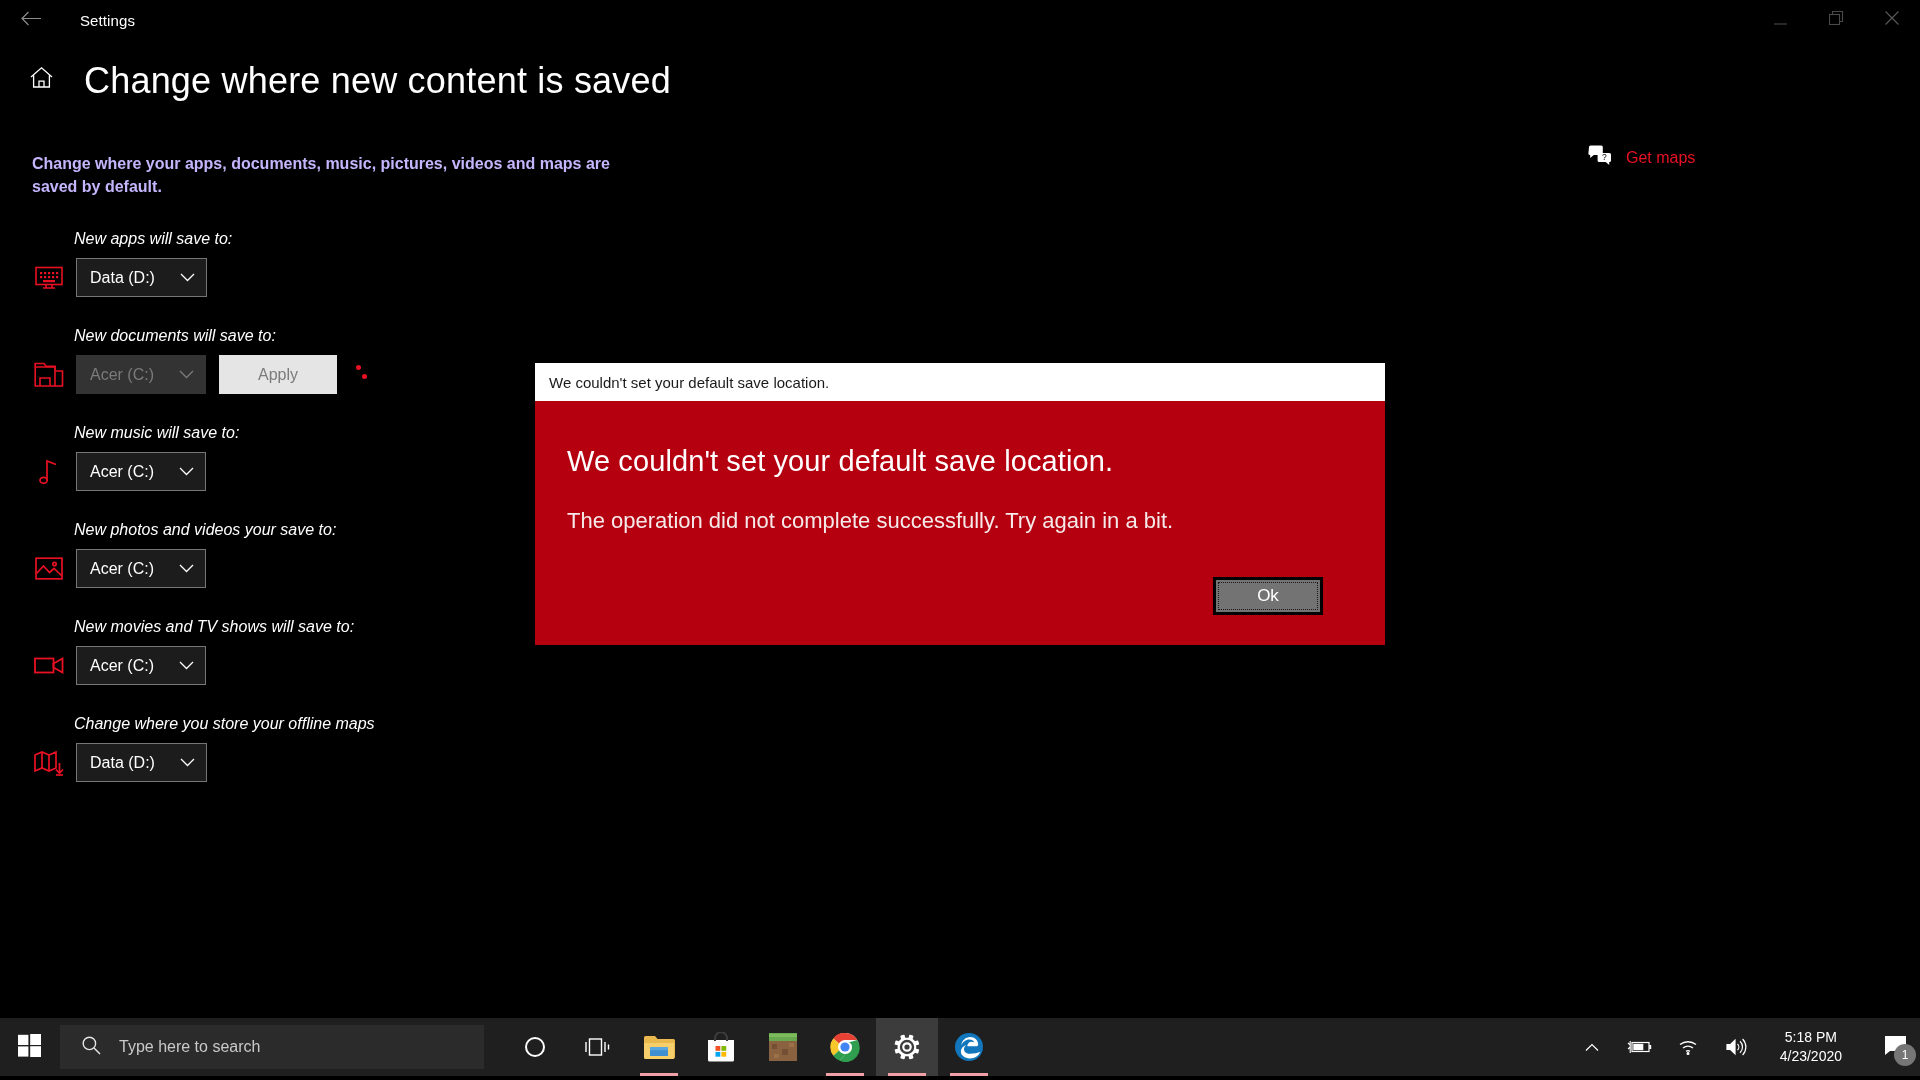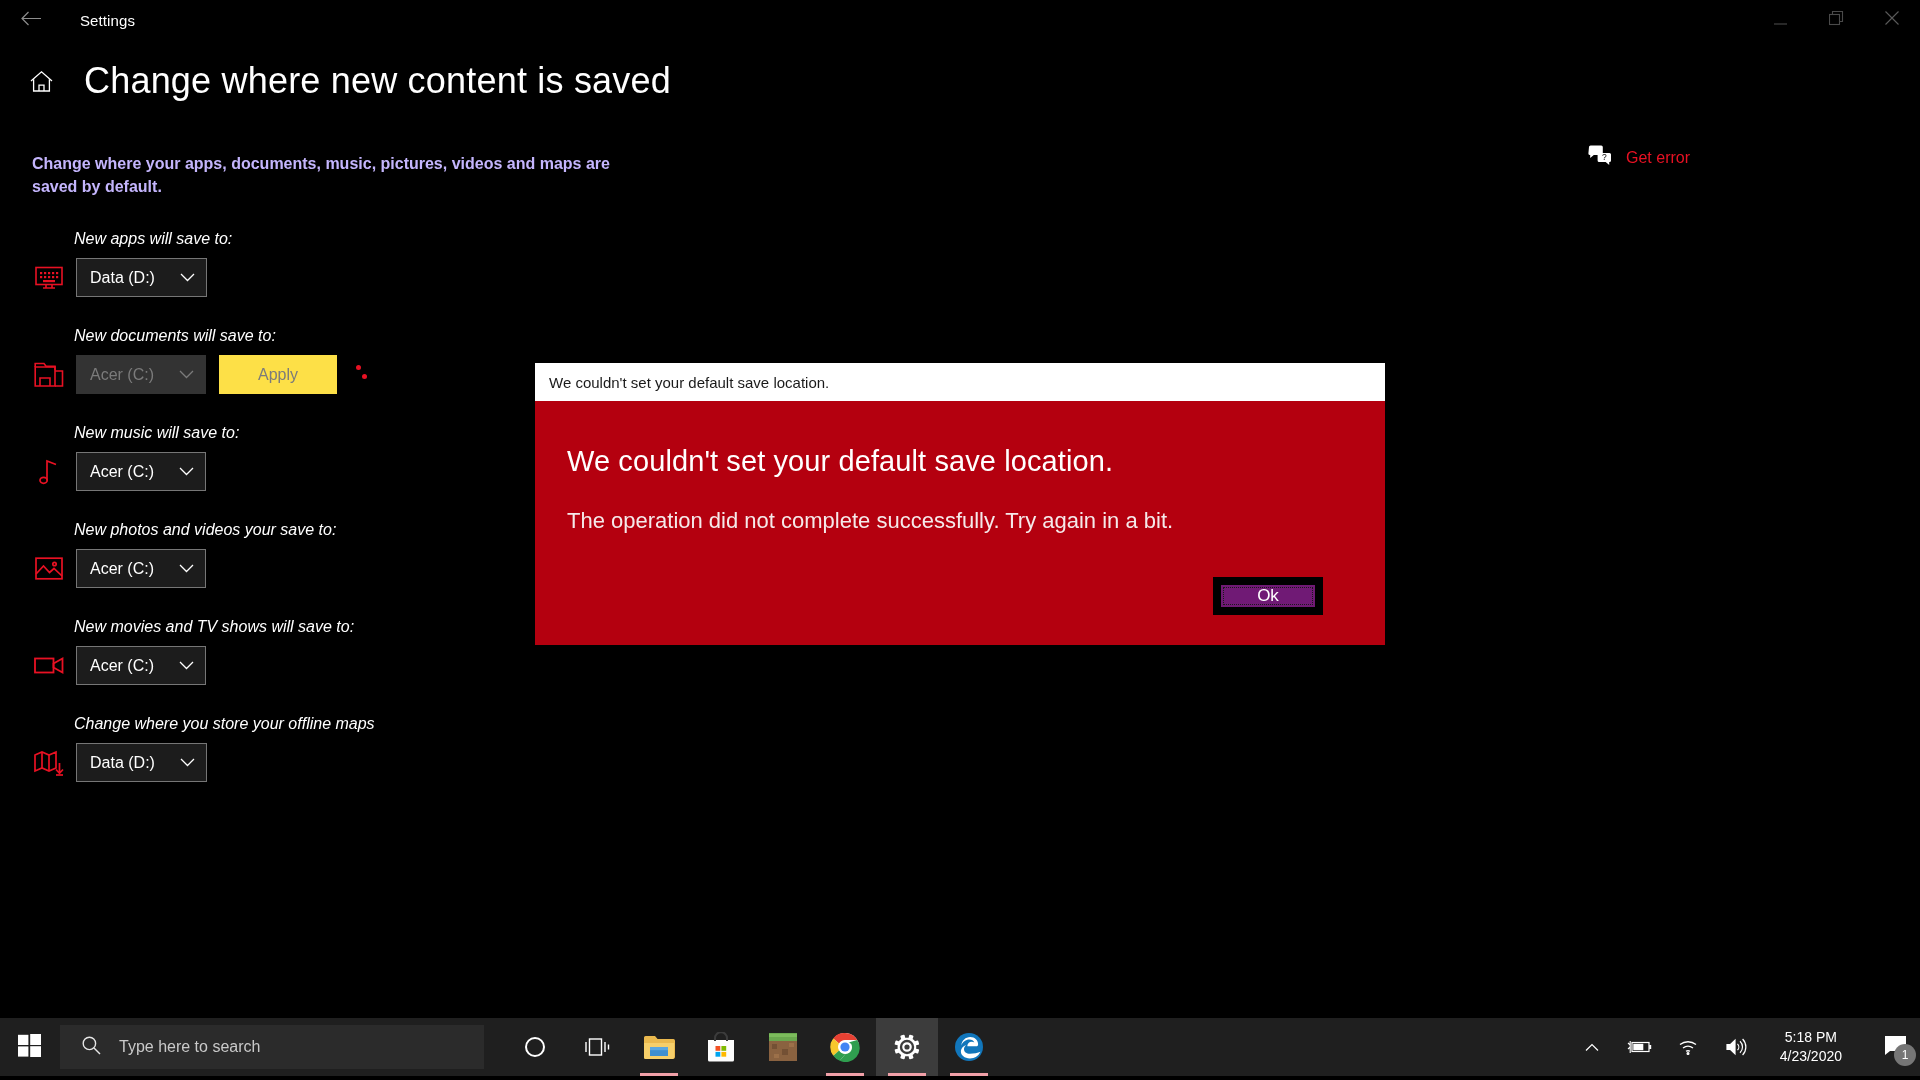--- a/index.html
+++ b/index.html
@@ -45,21 +45,20 @@
     display: flex; align-items: center; justify-content: center;
   }
   .wc-btn svg { stroke: #4a4a4a; fill: none; }
   .wc-close svg { stroke: #5a5a5a; }
 
   
   #page-header {
     position: absolute;
     top: 60px; left: 0;
     display: flex;
-    align-items: center;
   }
   #home-icon {
     width: 34px; height: 34px;
     margin-left: 24px;
     display: flex; align-items: center; justify-content: center;
   }
   #page-title {
     margin-left: 26px;
     color: #ffffff;
     font-size: 36px;
@@ -137,21 +136,21 @@
   .combo.disabled {
     border-color: transparent;
     background: #333333;
     color: #7b7b7b;
   }
   .combo.disabled .chev svg { stroke: #7b7b7b; }
   .apply-btn {
     height: 39px;
     min-width: 118px;
     margin-left: 13px;
-    background: #fde047;
+    background: #e5e5e5;
     color: #7b7b7b;
     border: none;
     font-size: 16px;
     font-weight: 300;
     font-family: "Liberation Sans", sans-serif;
     display: flex;
     align-items: center;
     justify-content: center;
   }
   .spinner {
@@ -207,22 +206,22 @@
     font-weight: 300;
     line-height: 1.5;
   }
   #dialog-footer {
     display: flex;
     justify-content: flex-end;
     margin-top: 40px;
     padding-right: 30px;
   }
   #ok-button {
-    background: #701a75;
-    border: 8px solid #000000;
+    background: #737373;
+    border: 3px solid #000000;
     outline: none;
     width: 110px; height: 38px;
     display: flex;
     align-items: center;
     justify-content: center;
     position: relative;
   }
   #ok-button-inner {
     position: absolute;
     inset: 2px;
@@ -378,21 +377,21 @@
 <p id="intro-text">Change where your apps, documents, music, pictures, videos and maps are saved by default.</p>
 
 <div id="get-help">
   <span>
     <svg width="24" height="22" viewBox="0 0 24 22" fill="#ffffff">
       <path d="M1 2 a1.6 1.6 0 0 1 1.6-1.6 h10.6 a1.6 1.6 0 0 1 1.6 1.6 v6.4 a1.6 1.6 0 0 1 -1.6 1.6 h-7.4 l-3.6 3 v-3 h-0.2 a1.6 1.6 0 0 1 -1.6 -1.6 z"></path>
       <path d="M9.6 9.4 a1.5 1.5 0 0 1 1.5 -1.5 h10.4 a1.5 1.5 0 0 1 1.5 1.5 v6.2 a1.5 1.5 0 0 1 -1.5 1.5 h-0.3 v3 l-3.5 -3 h-6.6 a1.5 1.5 0 0 1 -1.5 -1.5 z"></path>
       <text x="16.3" y="15" font-size="8.5" font-family="Liberation Sans, sans-serif" fill="#000000" text-anchor="middle">?</text>
     </svg>
   </span>
-  <span id="get-help-label">Get error</span>
+  <span id="get-help-label">Get maps</span>
 </div>
 
 <div id="settings-list">
 
   <div class="setting-row">
     <span class="setting-label">New apps will save to:</span>
     <div class="setting-controls">
       <div class="row-icon">
         <svg width="28" height="24" viewBox="0 0 28 24" fill="none" stroke="#e81123" stroke-width="1.6">
           <rect x="1" y="1.5" width="26" height="17"></rect>

